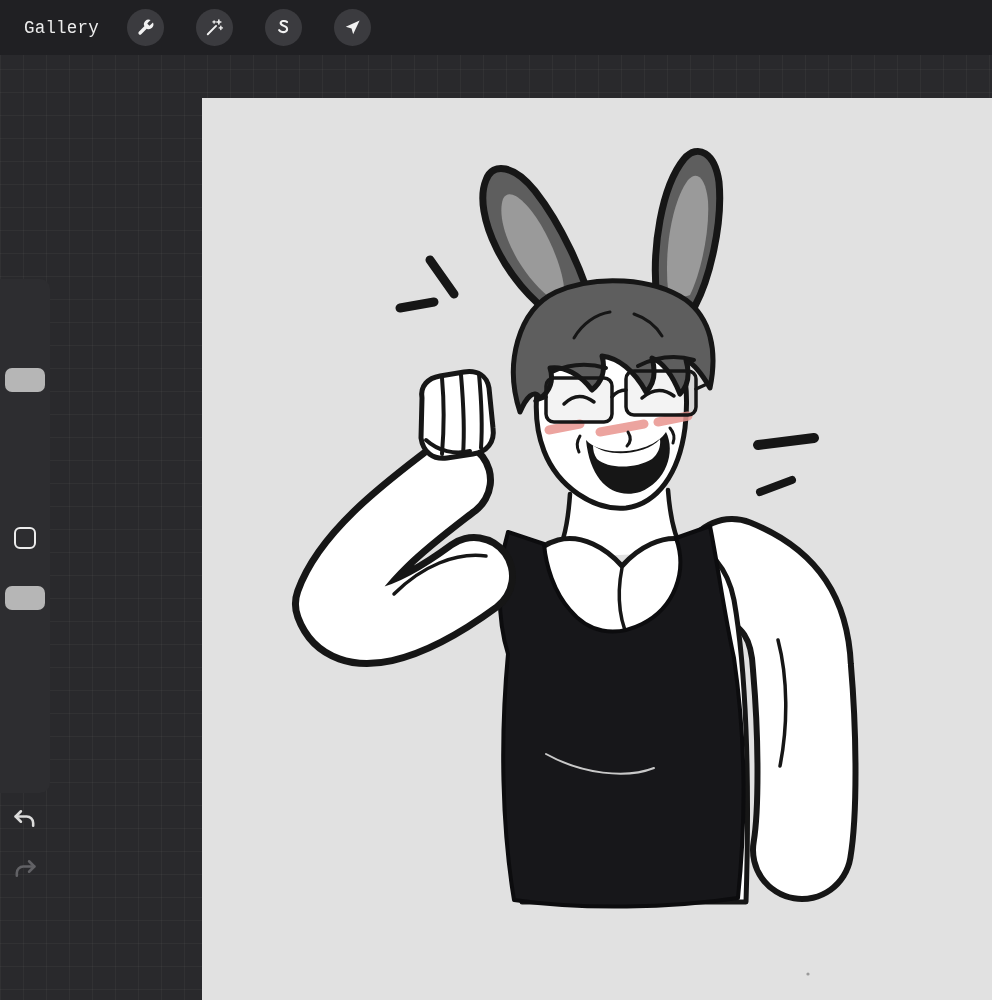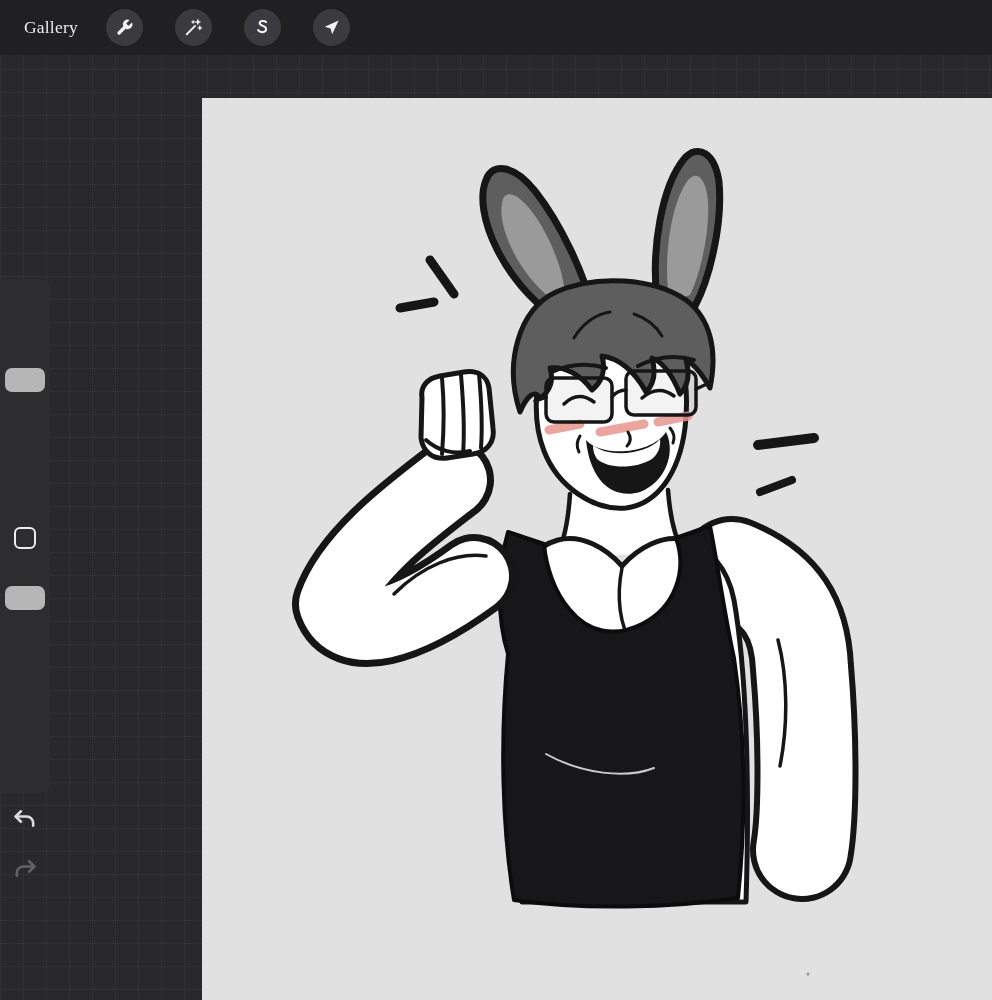--- a/index.html
+++ b/index.html
@@ -14,21 +14,21 @@
     background-size:23px 23px;
   }
   
   .topbar{
     position:absolute;left:0;top:0;right:0;height:55px;
     background:var(--topbar-bg,#202023);
     display:flex;align-items:center;z-index:10;
   }
   .gallery-btn{
     margin-left:24px;color:#ececec;font-size:17.5px;letter-spacing:.2px;
-    background:none;border:none;font-family:Liberation Serif, serif;cursor:pointer;padding:0;
+    background:none;border:none;font-family:Liberation Mono, monospace;cursor:pointer;padding:0;
   }
   .tool-btn{
     width:37px;height:37px;border-radius:50%;
     background:var(--button-bg,#3b3b3f);
     display:flex;align-items:center;justify-content:center;
     border:none;cursor:pointer;padding:0;margin-left:32px;
   }
   .tool-btn.first{margin-left:28px;}
   .tool-btn svg{display:block;}
   .icon-stroke{stroke:var(--icon,#f2f2f2);fill:none;stroke-linecap:round;stroke-linejoin:round;}

